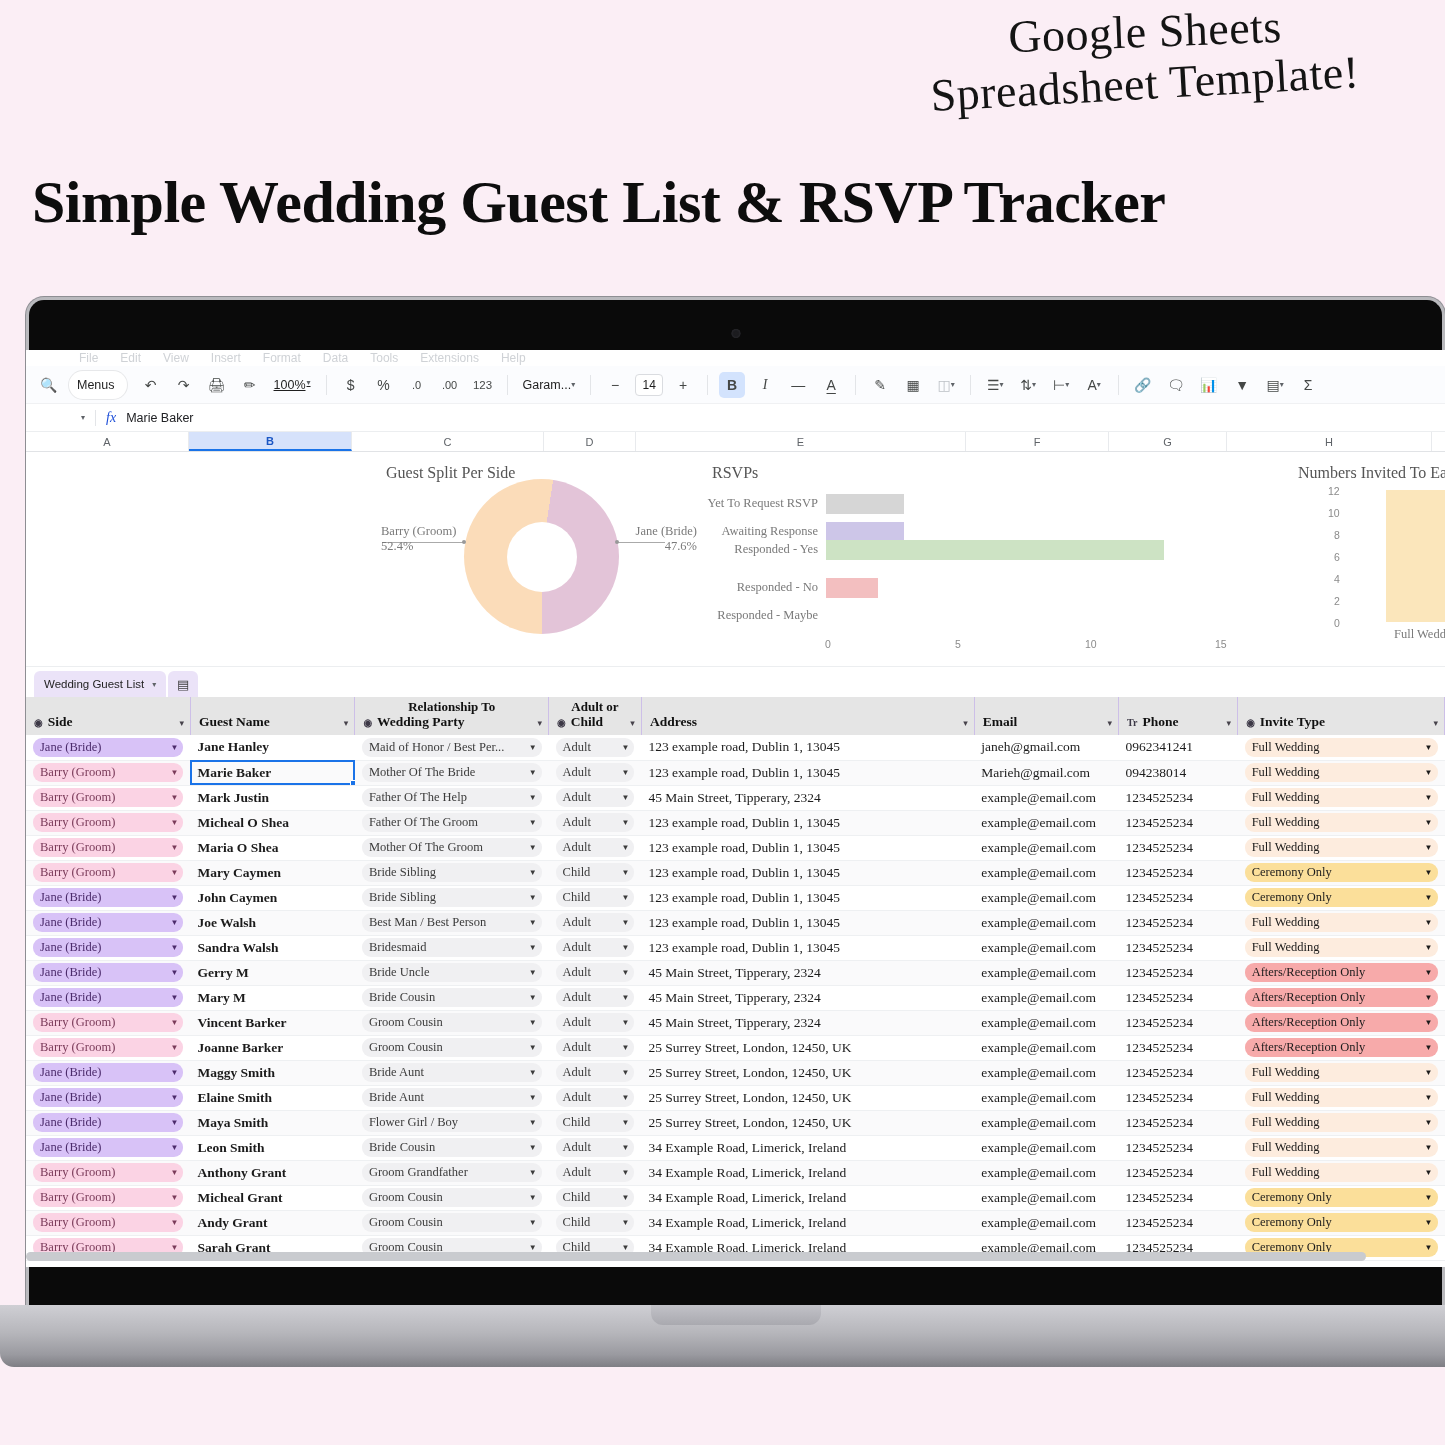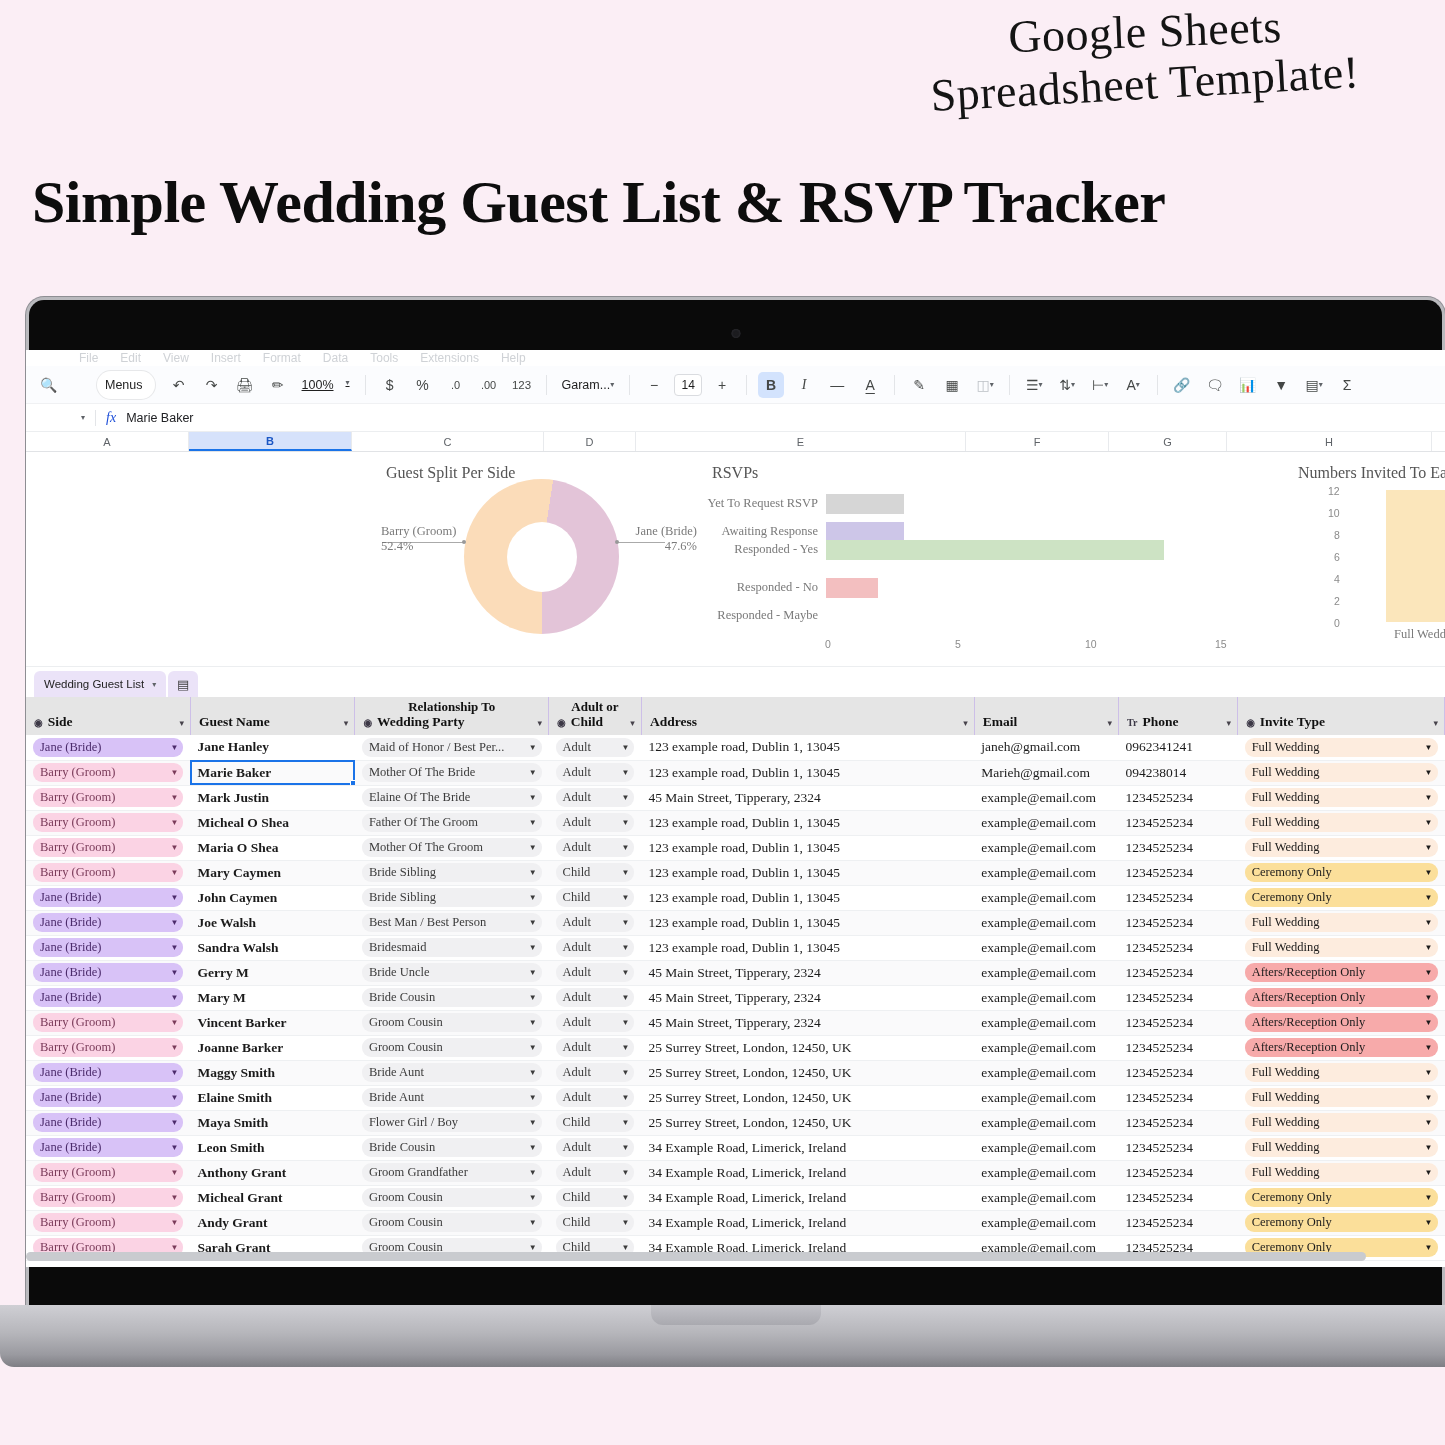--- a/index.html
+++ b/index.html
@@ -68,24 +68,24 @@
     height:38px; background:#fbfcfe; display:flex; align-items:center;
     gap:7px; padding:0 10px; border-bottom:1px solid #f0f1f3;
   }
   .tb-btn{
     height:26px; min-width:26px; display:flex; align-items:center; justify-content:center;
     border-radius:5px; color:#444746; font-size:14px; cursor:pointer; padding:0 3px;
   }
   .menus-pill{
     display:flex; align-items:center; gap:6px; height:28px; padding:0 12px 0 8px;
     background:#fff; border-radius:16px; font-size:12.5px; color:#1f1f1f;
-    box-shadow:0 0 0 1px #e7e8ea; margin-right:4px;margin-left:28px;
+    box-shadow:0 0 0 1px #e7e8ea; margin-right:4px;
   }
   .sep{ width:1px; height:20px; background:#e3e5e8; margin:0 4px; }
-  .zoom-ctl{ display:flex;align-items:flex-start;gap:12px;font-size:12.5px;color:#1f1f1f;padding:0 4px;text-decoration:underline;}
+  .zoom-ctl{ display:flex;align-items:flex-start;gap:1px;font-size:12.5px;color:#1f1f1f;padding:0 4px;text-decoration:underline;}
   .font-ctl{ display:flex;align-items:center;font-size:12.5px;color:#1f1f1f;padding:0 4px;}
   .size-box{
     width:28px;height:22px;border:1px solid #dadce0;border-radius:4px;
     display:flex;align-items:center;justify-content:center;font-size:12px;color:#1f1f1f;background:#fff;
   }
   .bold-active{ background:#d3e3fd; font-weight:700; }
   .caret{ font-size:8px; color:#5f6368; }
   .muted{ color:#bdc1c6; }
 
   
@@ -531,21 +531,21 @@
             <tr>
     <td>
       <div class="pill pill-side-groom">
         <span>Barry (Groom)</span>
         <span class="dd">▼</span>
       </div>
               </td>
     <td class="guest-name">Mark Justin</td>
     <td>
       <div class="pill pill-grey">
-        <span>Elaine Of The Bride</span>
+        <span>Father Of The Help</span>
         <span class="dd">▼</span>
       </div>
               </td>
     <td>
       <div class="pill pill-grey">
         <span>Adult</span>
         <span class="dd">▼</span>
       </div>
               </td>
     <td>45 Main Street, Tipperary, 2324</td>

